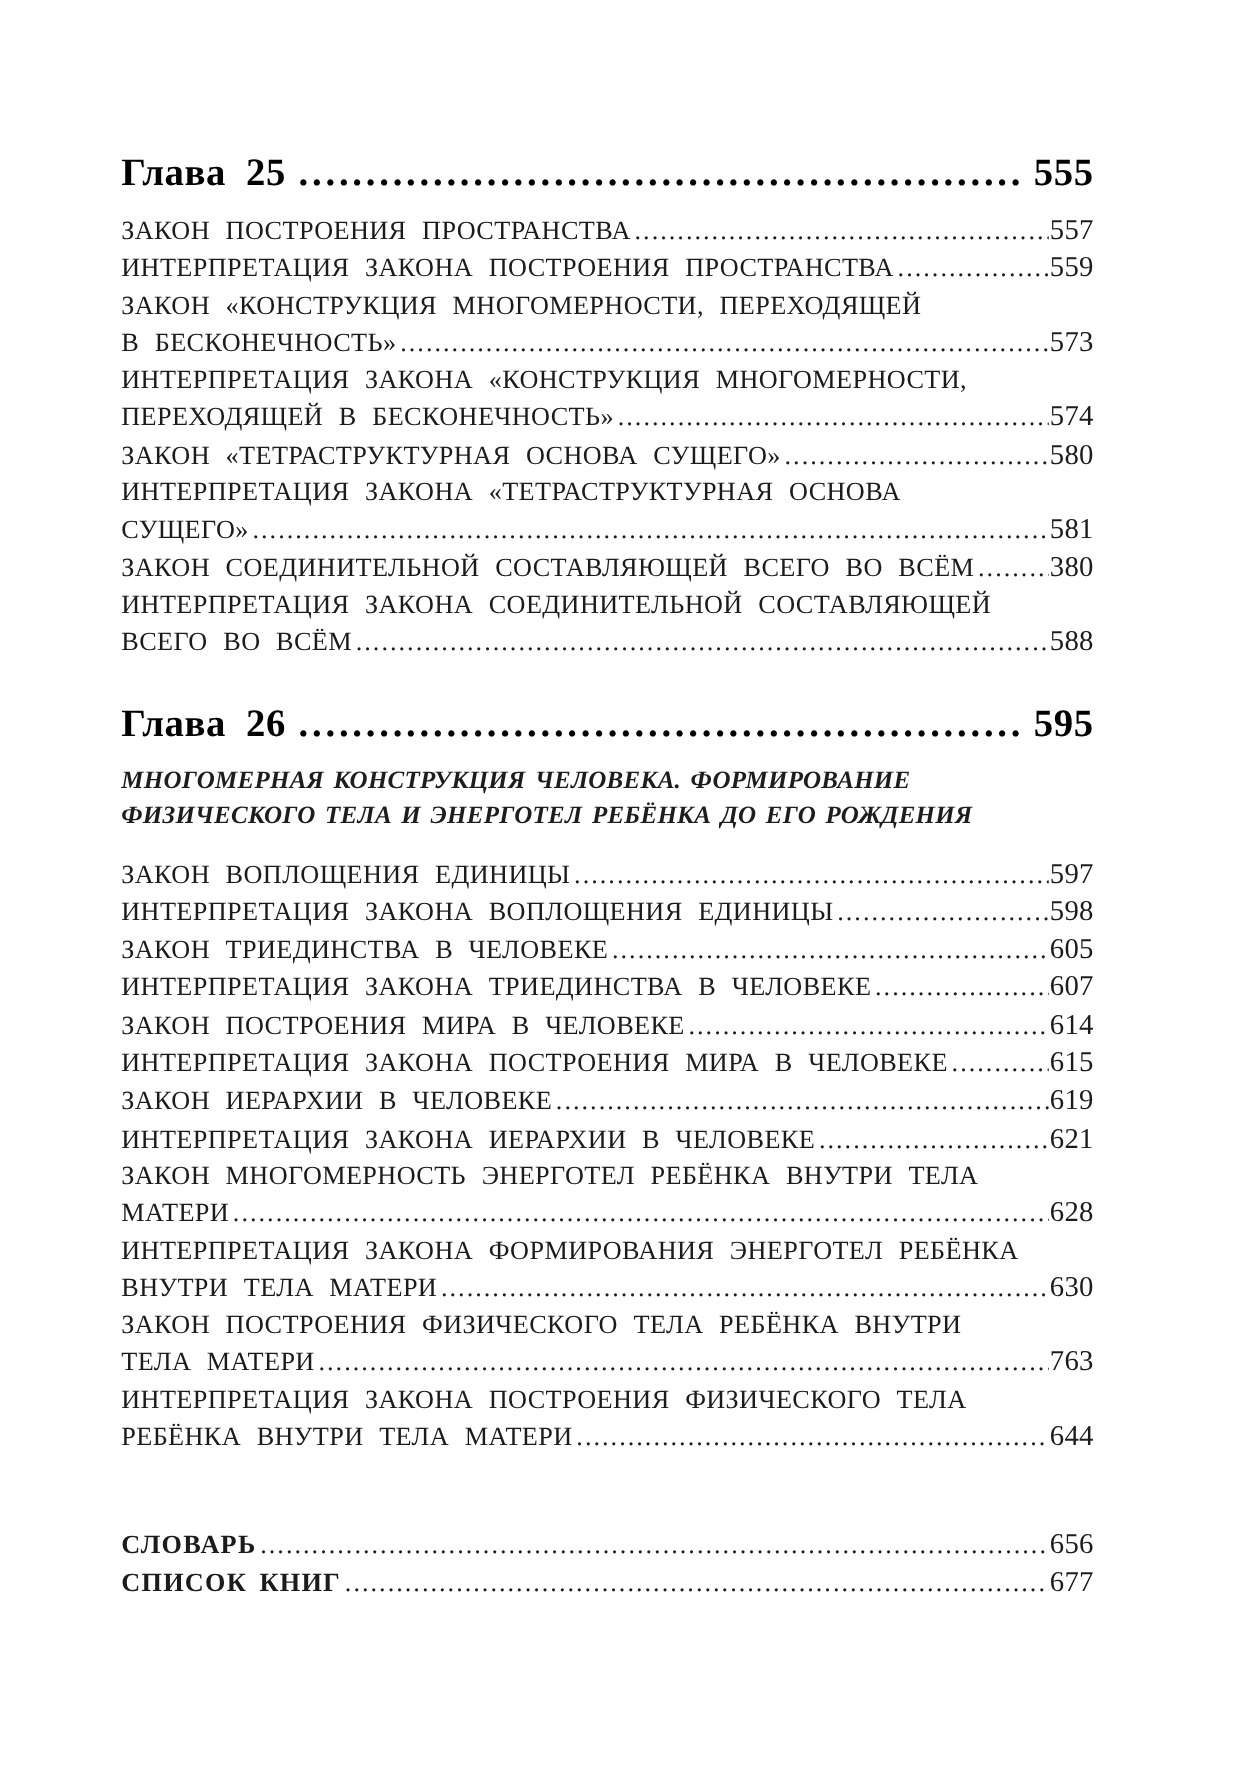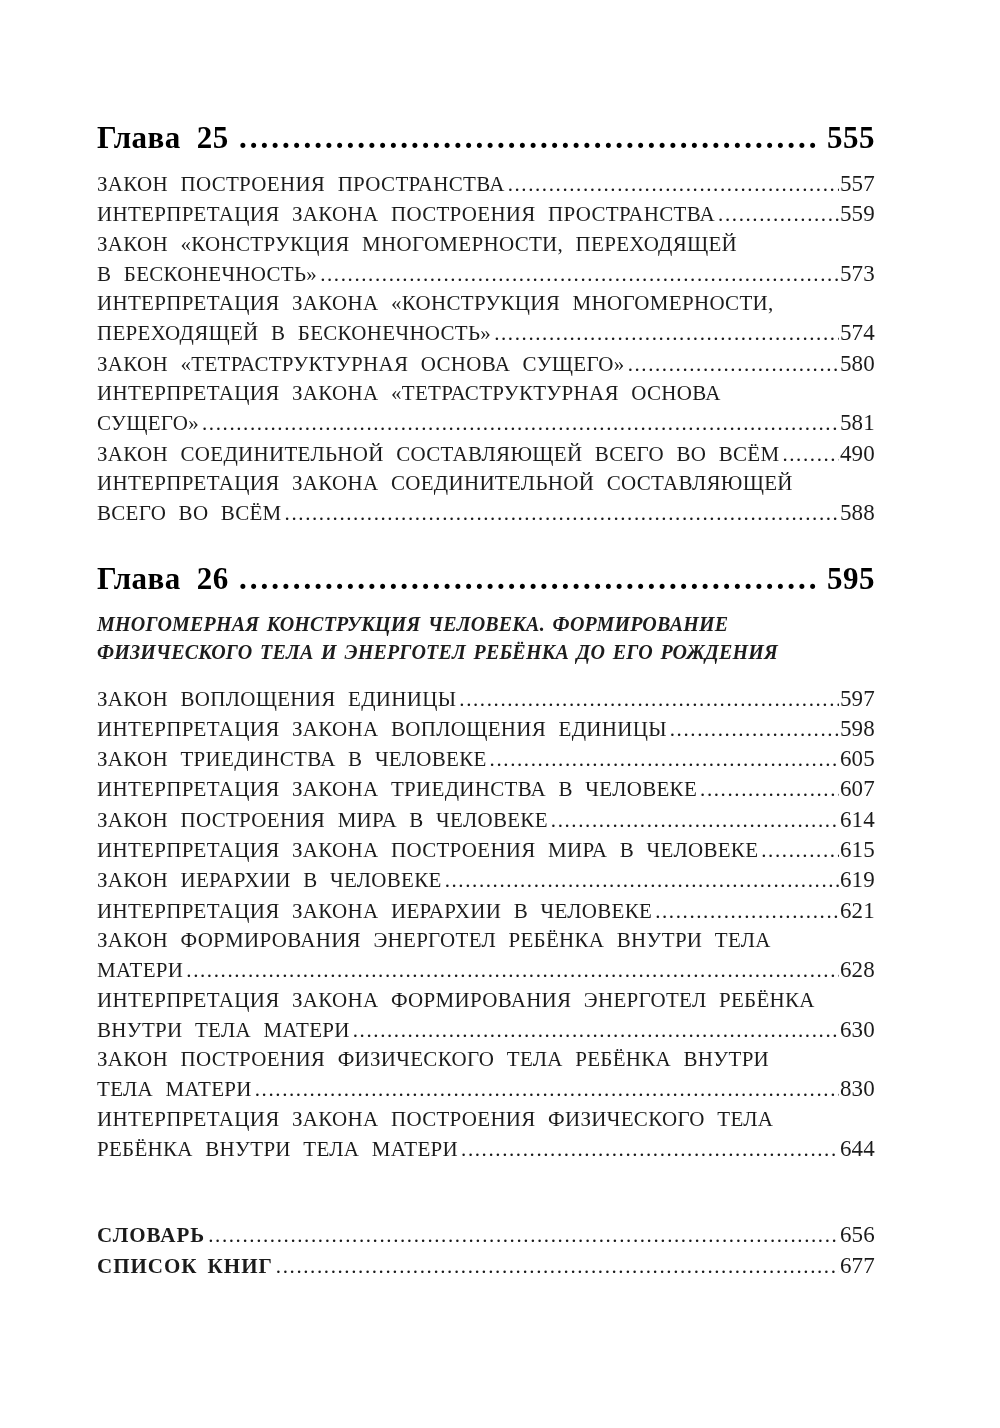--- a/index.html
+++ b/index.html
@@ -144,21 +144,21 @@
             <span class="entry-text">ИНТЕРПРЕТАЦИЯ ЗАКОНА «ТЕТРАСТРУКТУРНАЯ ОСНОВА</span>
           </div>
           <div class="entry-line">
             <span class="entry-text">СУЩЕГО»</span>
             <span class="entry-dots"></span>
             <span class="entry-page">581</span>
           </div>
           <div class="entry-line">
             <span class="entry-text">ЗАКОН СОЕДИНИТЕЛЬНОЙ СОСТАВЛЯЮЩЕЙ ВСЕГО ВО ВСЁМ</span>
             <span class="entry-dots"></span>
-            <span class="entry-page">490</span>
+            <span class="entry-page">380</span>
           </div>
           <div class="entry-line">
             <span class="entry-text">ИНТЕРПРЕТАЦИЯ ЗАКОНА СОЕДИНИТЕЛЬНОЙ СОСТАВЛЯЮЩЕЙ</span>
           </div>
           <div class="entry-line">
             <span class="entry-text">ВСЕГО ВО ВСЁМ</span>
             <span class="entry-dots"></span>
             <span class="entry-page">588</span>
           </div>
         </div>
@@ -205,42 +205,42 @@
             <span class="entry-text">ЗАКОН ИЕРАРХИИ В ЧЕЛОВЕКЕ</span>
             <span class="entry-dots"></span>
             <span class="entry-page">619</span>
           </div>
           <div class="entry-line">
             <span class="entry-text">ИНТЕРПРЕТАЦИЯ ЗАКОНА ИЕРАРХИИ В ЧЕЛОВЕКЕ</span>
             <span class="entry-dots"></span>
             <span class="entry-page">621</span>
           </div>
           <div class="entry-line">
-            <span class="entry-text">ЗАКОН ФОРМИРОВАНИЯ ЭНЕРГОТЕЛ РЕБЁНКА ВНУТРИ ТЕЛА</span>
+            <span class="entry-text">ЗАКОН МНОГОМЕРНОСТЬ ЭНЕРГОТЕЛ РЕБЁНКА ВНУТРИ ТЕЛА</span>
           </div>
           <div class="entry-line">
             <span class="entry-text">МАТЕРИ</span>
             <span class="entry-dots"></span>
             <span class="entry-page">628</span>
           </div>
           <div class="entry-line">
             <span class="entry-text">ИНТЕРПРЕТАЦИЯ ЗАКОНА ФОРМИРОВАНИЯ ЭНЕРГОТЕЛ РЕБЁНКА</span>
           </div>
           <div class="entry-line">
             <span class="entry-text">ВНУТРИ ТЕЛА МАТЕРИ</span>
             <span class="entry-dots"></span>
             <span class="entry-page">630</span>
           </div>
           <div class="entry-line">
             <span class="entry-text">ЗАКОН ПОСТРОЕНИЯ ФИЗИЧЕСКОГО ТЕЛА РЕБЁНКА ВНУТРИ</span>
           </div>
           <div class="entry-line">
             <span class="entry-text">ТЕЛА МАТЕРИ</span>
             <span class="entry-dots"></span>
-            <span class="entry-page">830</span>
+            <span class="entry-page">763</span>
           </div>
           <div class="entry-line">
             <span class="entry-text">ИНТЕРПРЕТАЦИЯ ЗАКОНА ПОСТРОЕНИЯ ФИЗИЧЕСКОГО ТЕЛА</span>
           </div>
           <div class="entry-line">
             <span class="entry-text">РЕБЁНКА ВНУТРИ ТЕЛА МАТЕРИ</span>
             <span class="entry-dots"></span>
             <span class="entry-page">644</span>
           </div>
         </div>

